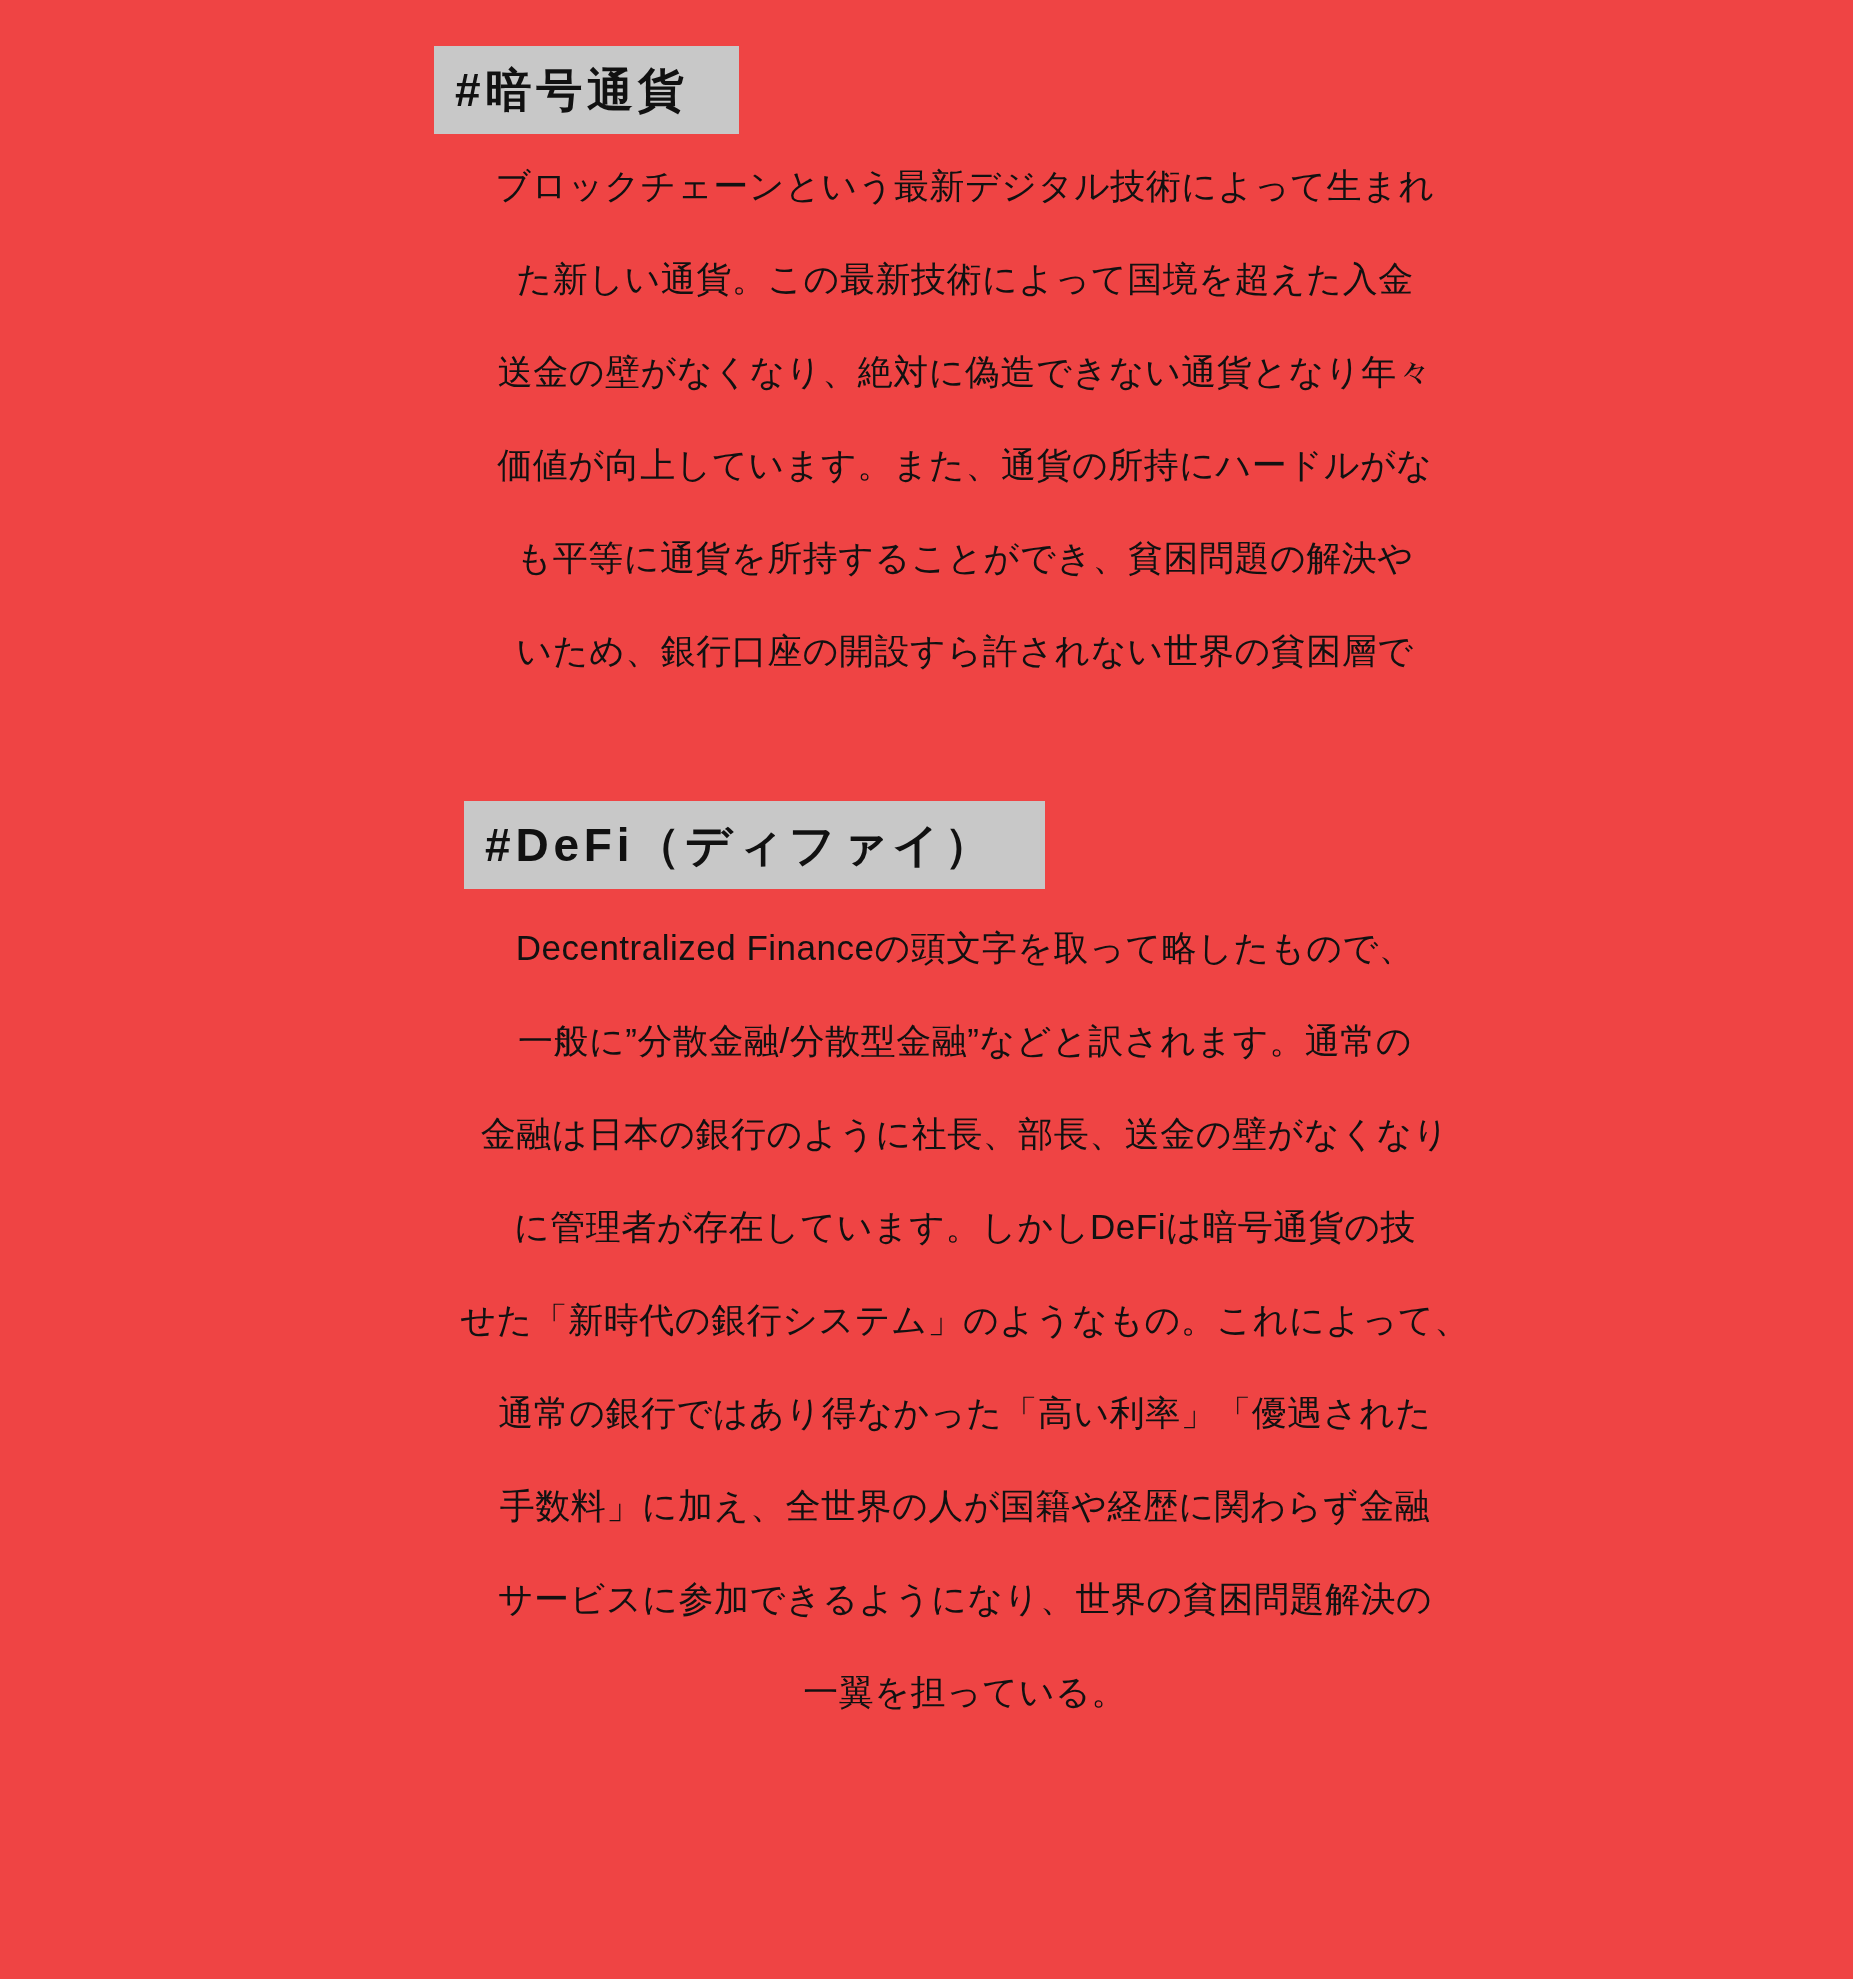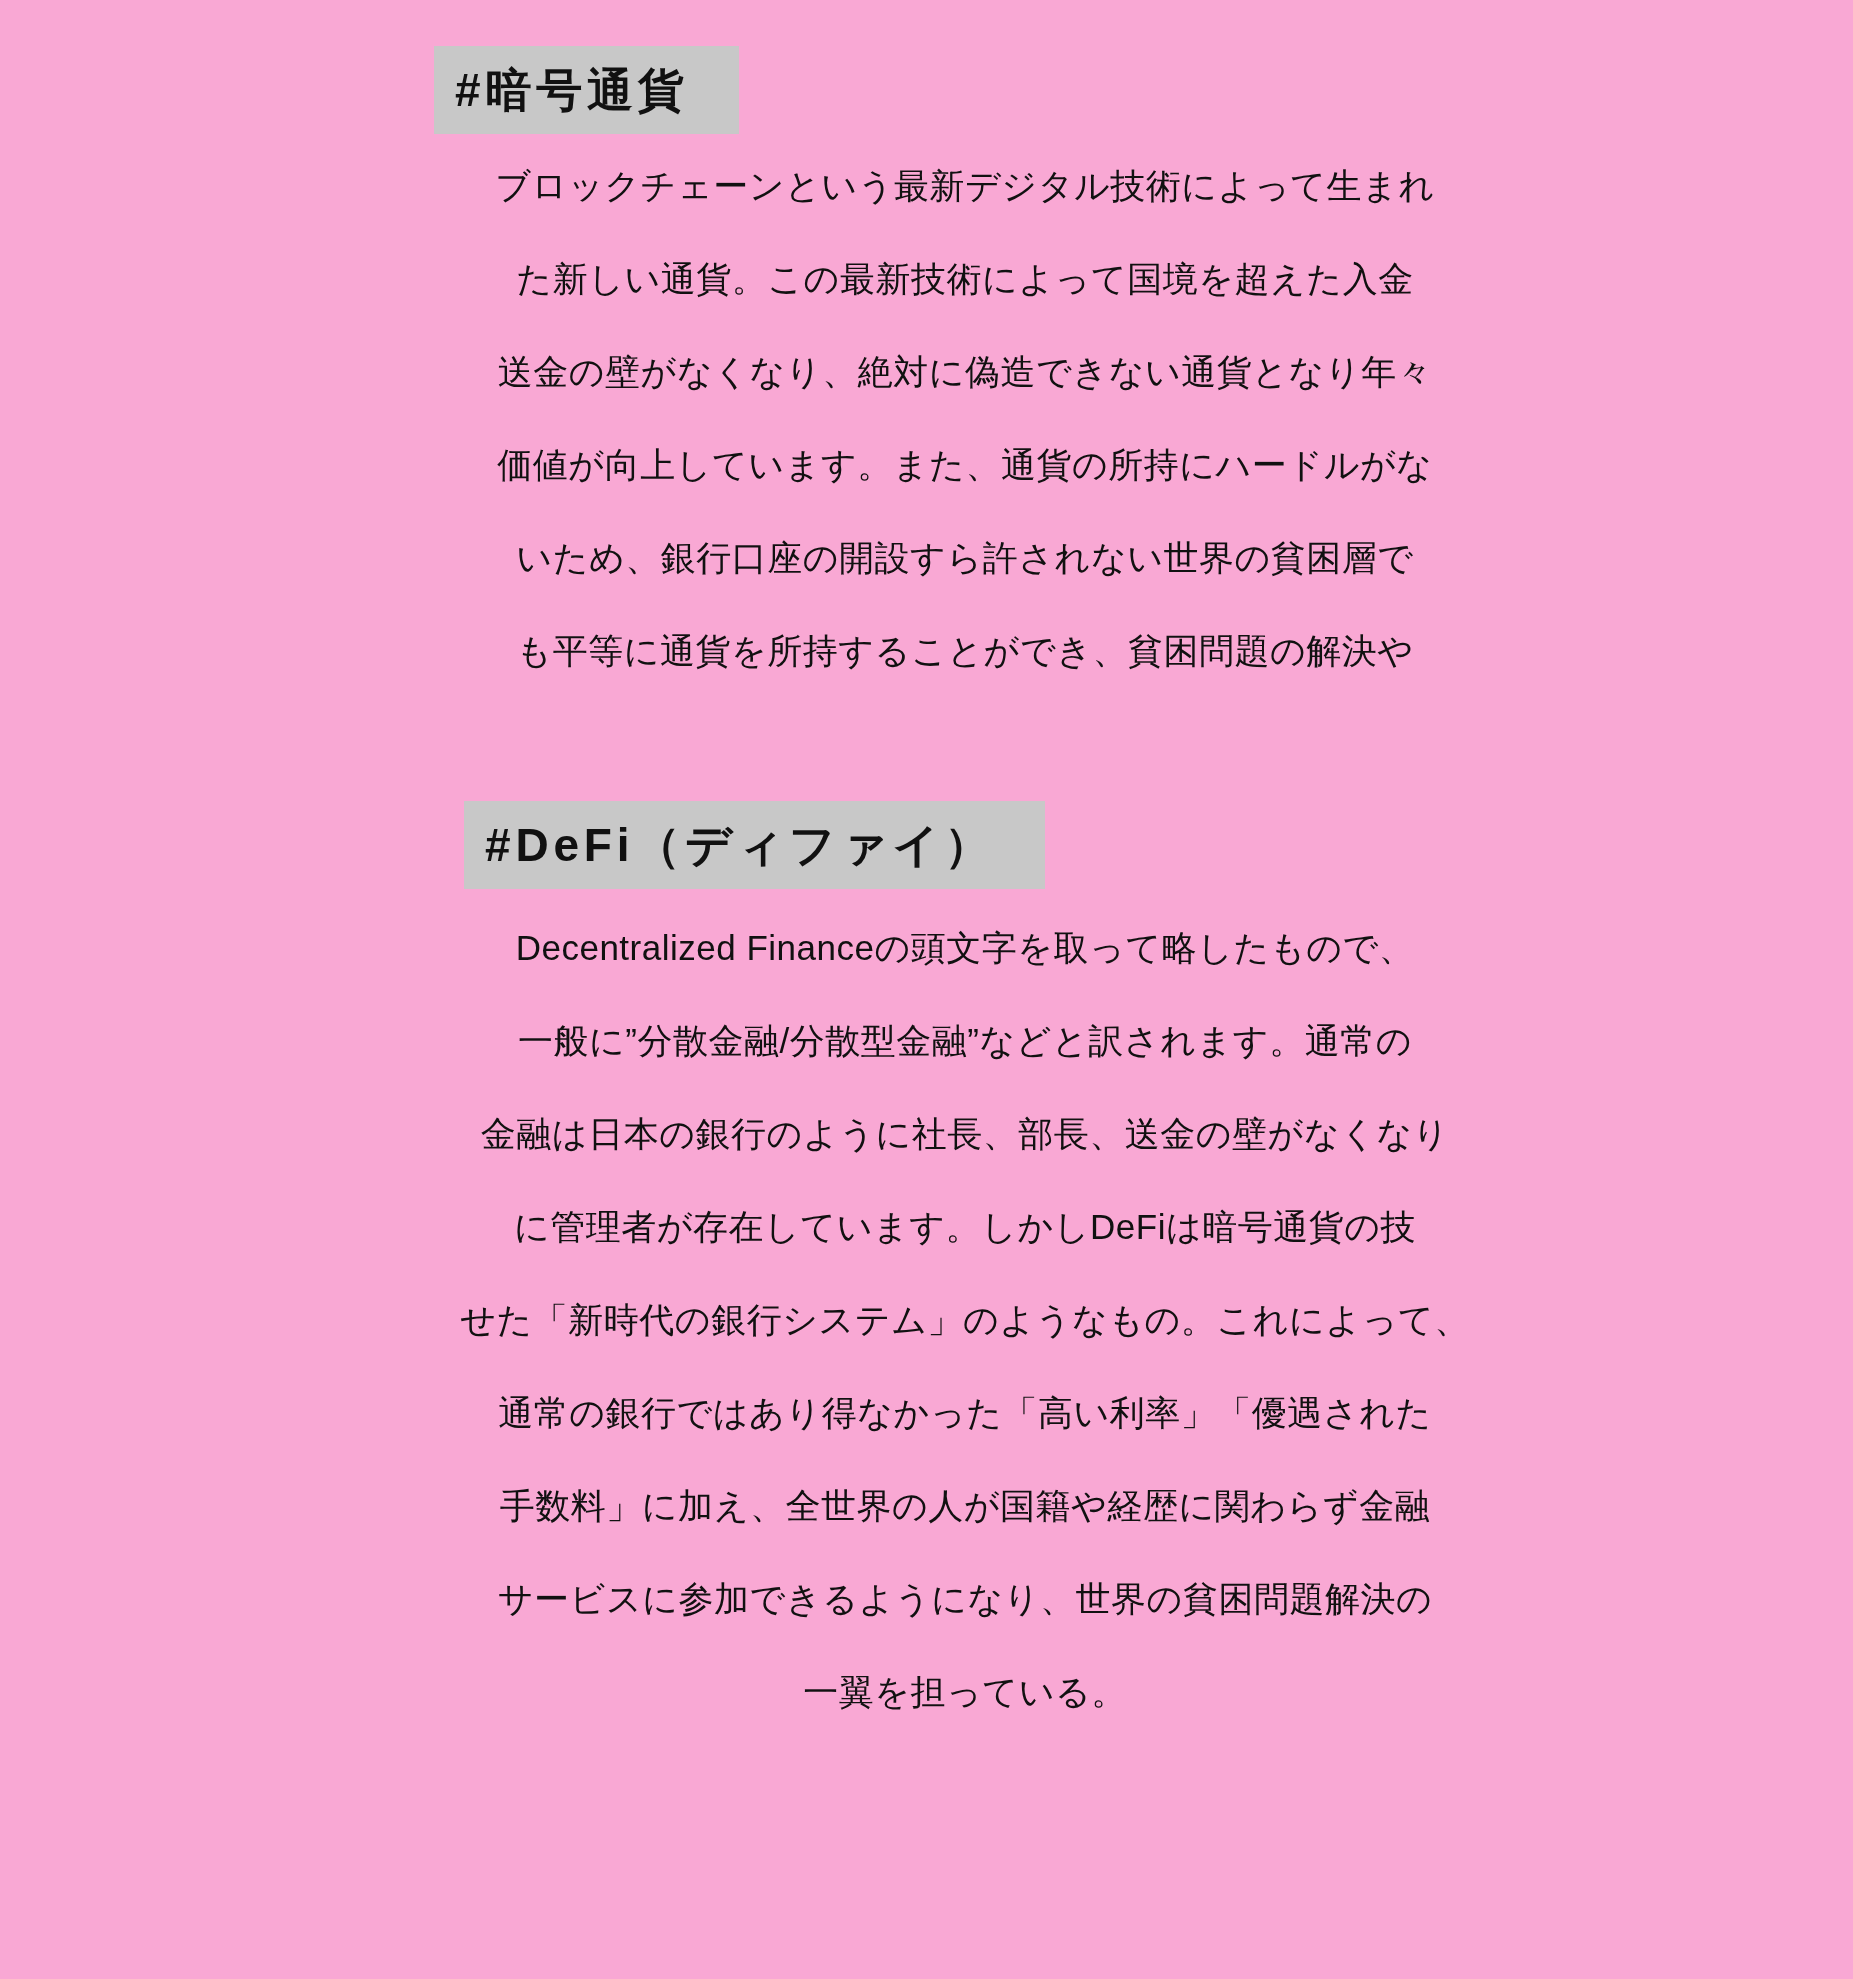--- a/index.html
+++ b/index.html
@@ -4,21 +4,21 @@
 <style>
   html, body {
     margin: 0;
     padding: 0;
     background: #ffffff;
   }
   .page {
     position: relative;
     width: 1854px;
     height: 1979px;
-    background: #f9a8d4;
+    background: #ef4444;
     overflow: hidden;
     font-family: "Liberation Sans", "DejaVu Sans", sans-serif;
     color: #111111;
   }
   .content {
     position: absolute;
     left: 434px;
     top: 46px;
     width: 1062px;
   }
@@ -60,22 +60,22 @@
 
     <div class="heading-row heading-row-1">
       <span class="hashtag-heading">#暗号通貨</span>
     </div>
 
     <div class="para para-1">
       <span class="line">ブロックチェーンという最新デジタル技術によって生まれ</span>
       <span class="line">た新しい通貨。この最新技術によって国境を超えた入金</span>
       <span class="line">送金の壁がなくなり、絶対に偽造できない通貨となり年々</span>
       <span class="line">価値が向上しています。また、通貨の所持にハードルがな</span>
+      <span class="line">も平等に通貨を所持することができ、貧困問題の解決や</span>
       <span class="line">いため、銀行口座の開設すら許されない世界の貧困層で</span>
-      <span class="line">も平等に通貨を所持することができ、貧困問題の解決や</span>
     </div>
 
     <div class="heading-row heading-row-2">
       <span class="hashtag-heading">#DeFi（ディファイ）</span>
     </div>
 
     <div class="para para-2">
       <span class="line">Decentralized Financeの頭文字を取って略したもので、</span>
       <span class="line">一般に”分散金融/分散型金融”などと訳されます。通常の</span>
       <span class="line">金融は日本の銀行のように社長、部長、送金の壁がなくなり</span>

